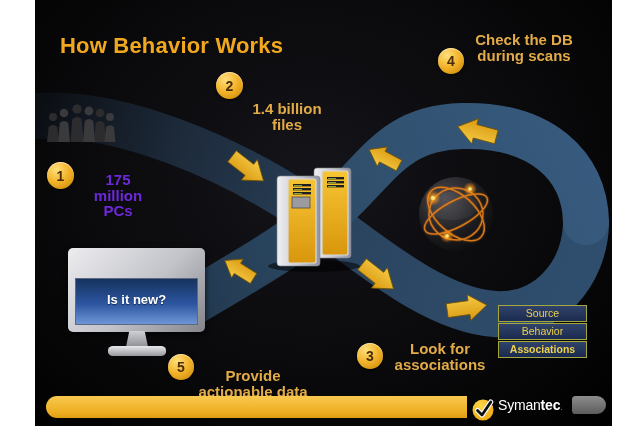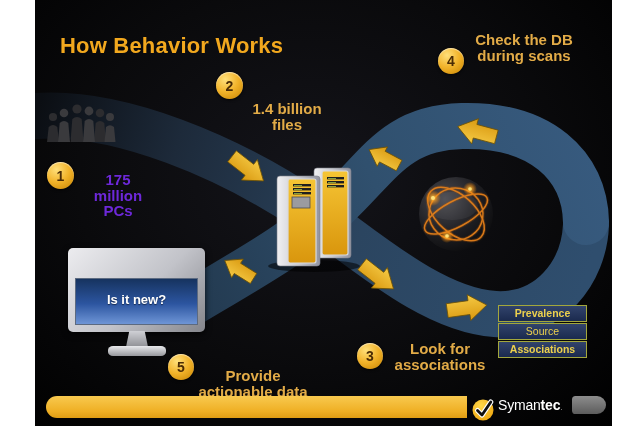--- a/index.html
+++ b/index.html
@@ -251,22 +251,22 @@
 
 <div class="monitor">
   <div class="screen">
     <div class="line1">Is it new?</div>
   </div>
 </div>
 <div class="monitor-neck"></div>
 <div class="monitor-base"></div>
 
 <div class="attr-table">
-  <div class="attr-row bold">Prevalence</div>
   <div class="attr-row">Source</div>
+  <div class="attr-row">Behavior</div>
   <div class="attr-row bold">Associations</div>
 </div>
 
 <div class="bottom-bar"></div>
 <div class="logo">
   <svg width="24" height="24" viewBox="0 0 24 24">
     <defs>
       <radialGradient id="logoGold" cx="0.4" cy="0.3" r="0.8">
         <stop offset="0" stop-color="#ffd84a"></stop>
           <stop offset="1" stop-color="#eda40c"></stop>

